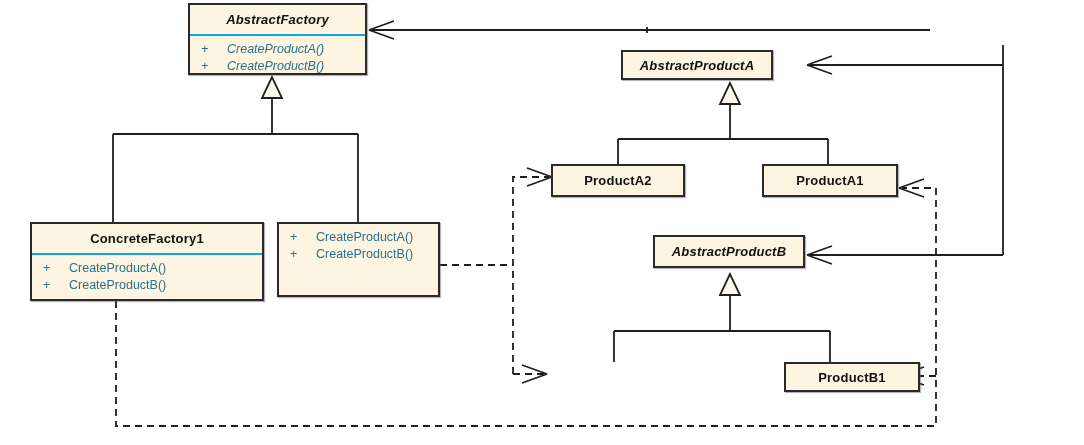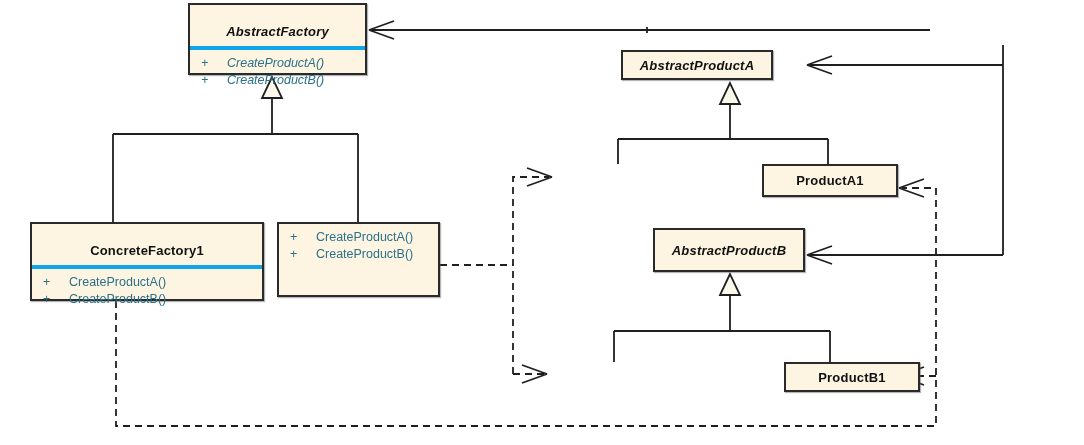--- a/index.html
+++ b/index.html
@@ -11,21 +11,21 @@
   .cls{
     position:absolute;z-index:2;box-sizing:border-box;
     background:#fdf5e2;border:2px solid #2a2a2a;
     box-shadow:1px 1px 1px rgba(90,90,90,0.45);
   }
   .cls .title{
     text-align:center;font-weight:bold;font-size:13px;color:#111111;
     display:flex;align-items:center;justify-content:center;height:100%;
     letter-spacing:0.2px;white-space:nowrap;
   }
-  .cls.two-comp .title{height:29px;border-bottom:4px solid #0ea5e9;margin-top:12px;}
+  .cls.two-comp .title{height:29px;border-bottom:2px solid #0ea5e9;}
   .cls.abstract .title{font-style:italic;}
   .cls .body{padding-top:5px;}
   .m{display:flex;align-items:center;font-size:12.5px;color:#2b7189;line-height:17px;white-space:nowrap;}
   .m .vis{width:26px;padding-left:11px;flex:0 0 auto;}
   .m .sig{flex:0 0 auto;}
   .cls.abstract .m{font-style:italic;}
 </style>
 </head>
 <body>
 
@@ -92,26 +92,29 @@
         <span class="sig">CreateProductB()</span>
       </div>
     </div>
   </div>
 
 
   <div class="cls abstract" style="left:621px;top:50px;width:152px;height:30px">
     <div class="title">AbstractProductA</div>
   </div>
 
+  <div class="cls" style="left:551px;top:164px;width:134px;height:33px">
+    <div class="title">ProductA2</div>
+  </div>
 
   <div class="cls" style="left:762px;top:164px;width:136px;height:33px">
     <div class="title">ProductA1</div>
   </div>
 
-  <div class="cls abstract" style="left:653px;top:228px;width:152px;height:44px">
+  <div class="cls abstract" style="left:653px;top:235px;width:152px;height:33px">
     <div class="title">AbstractProductB</div>
   </div>
 
 
   <div class="cls" style="left:784px;top:362px;width:136px;height:30px">
     <div class="title">ProductB1</div>
   </div>
 
   <div class="cls two-comp" style="left:30px;top:222px;width:234px;height:79px">
     <div class="title">ConcreteFactory1</div>

